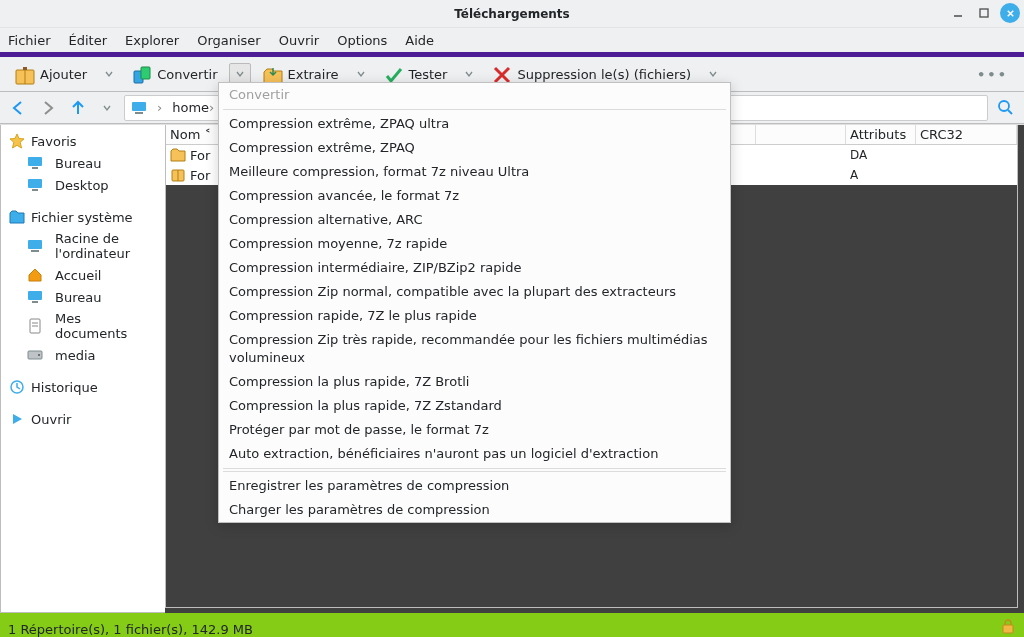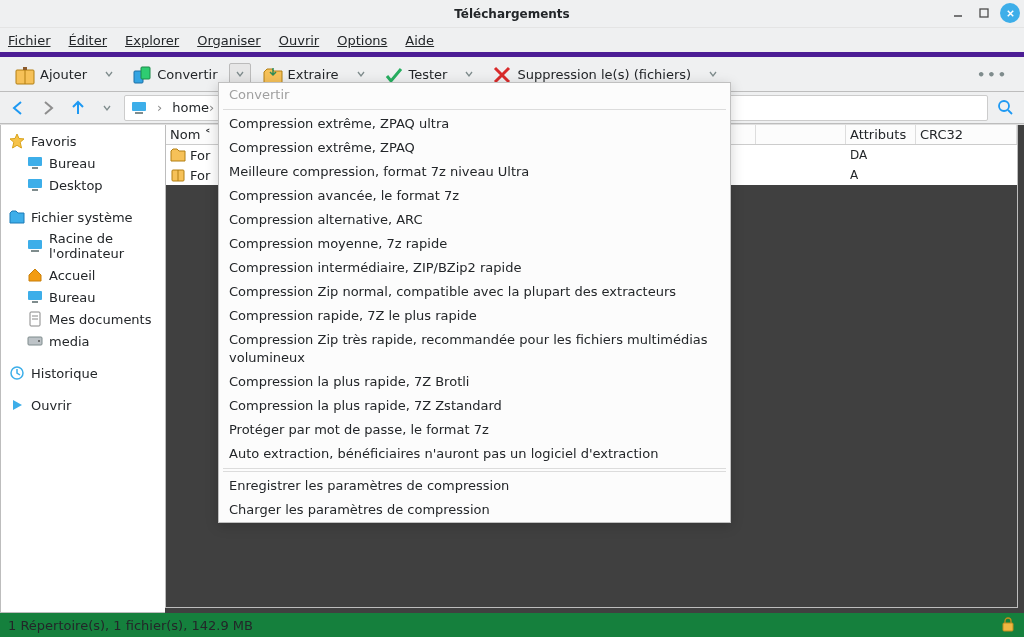--- a/index.html
+++ b/index.html
@@ -2,51 +2,51 @@
 <html><head>
   <meta charset="utf-8">
   <style>
     * { margin: 0; padding: 0; box-sizing: border-box; font-family: "DejaVu Sans", "Ubuntu", sans-serif; font-size: 13px; }
     body { background: #fafafa; width: 1024px; height: 637px; overflow: hidden; display: flex; flex-direction: column; color: #232629; }
     .title-bar { height: 28px; display: flex; align-items: center; justify-content: center; position: relative; background: #eff0f1; border-bottom: 1px solid #e4e4e4; }
     .title-bar .title { font-weight: bold; font-size: 12px; }
     .title-bar .win-ctrls { position: absolute; right: 4px; top: 3px; display: flex; gap: 6px; }
     .win-btn { width: 20px; height: 20px; display: inline-flex; align-items: center; justify-content: center; }
     .win-close { background: #3daee9; border-radius: 50%; color: #fff; }
-    .menubar { height: 24px; display: flex; align-items: center; padding: 0 8px; gap: 18px; background: #eff0f1; text-decoration: underline; }
+    .menubar { height: 24px; display: flex; align-items: center; padding: 0 8px; gap: 18px; background: #eff0f1; }
     .menubar span { cursor: default; }
     .toolbar { height: 40px; display: flex; align-items: center; padding: 0 8px; gap: 5px; border-top: 5px solid #4c1d95; border-bottom: 1px solid #bdbdbd; background: #eff0f1; }
     .tool-btn { display: flex; align-items: center; gap: 6px; padding: 4px 6px; border-radius: 2px; }
     .chev { width: 22px; height: 22px; display: inline-flex; align-items: center; justify-content: center; color: #7f8c8d; }
     .tool-icon { width: 20px; height: 20px; }
     .spacer { flex: 1; }
     .more-btn { letter-spacing: 2px; font-weight: bold; color: #7f8c8d; padding: 0 8px; }
     .loc-bar { height: 32px; display: flex; align-items: center; padding: 0 6px; gap: 6px; background: #eff0f1; border-bottom: 1px solid #bdbdbd; }
     .nav-btn { width: 24px; height: 24px; display: inline-flex; align-items: center; justify-content: center; }
     .loc-bar .nav-back svg { color: #1d99f3; }
     .loc-bar .nav-up svg { color: #1d99f3; }
     .breadcrumb { flex: 1; height: 26px; background: #fff; border: 1px solid #ccc; border-radius: 2px; display: flex; align-items: center; padding: 0 6px; gap: 10px; }
     .crumb { display: flex; align-items: center; }
     .crumb-sep { color: #888; }
     .main-area { flex: 1; display: flex; background: #404040; border-top: 1px solid #e0e0e0; }
     .sidebar { width: 165px; background: #fff; padding: 6px 4px; border-left: 1px solid #bdbdbd; border-bottom: 1px solid #bdbdbd; display: flex; flex-direction: column; gap: 2px; }
     .side-group-title { display: flex; align-items: center; gap: 6px; padding: 2px 4px; font-weight: normal; }
-    .side-item { display: flex; align-items: center; gap: 6px; padding: 2px 4px 2px 22px; }
+    .side-item { display: flex; align-items: center; gap: 12px; padding: 2px 4px 2px 22px; }
     .side-group-block { margin-bottom: 10px; display: flex; flex-direction: column; gap: 2px; }
     .content-wrapper { flex: 1; position: relative; border: 1px solid #bdbdbd; border-top: none; display: flex; flex-direction: column; margin-right: 6px; margin-bottom: 5px; }
     .file-header { display: grid; grid-template-columns: 420px 120px 50px 90px 70px 1fr; height: 20px; border-bottom: 1px solid #ccc; background: #fcfcfc; }
     .file-header .col { border-right: 1px solid #ddd; padding: 1px 4px; font-size: 12px; display: flex; align-items: center; justify-content: space-between; }
     .file-rows { background: #fff; }
     .file-row { display: grid; grid-template-columns: 420px 120px 50px 90px 70px 1fr; height: 20px; }
     .file-row .cell { padding: 1px 4px; font-size: 12px; display: flex; align-items: center; gap: 4px; }
     .dropdown-menu { position: absolute; left: 218px; top: 82px; width: 513px; background: #fcfcfc; border: 1px solid #c0c0c0; box-shadow: 0 3px 12px rgba(0,0,0,0.18); z-index: 50; }
     .dropdown-item { padding: 3px 10px; font-size: 13px; line-height: 18px; }
     .dropdown-item.disabled { color: #a0a0a0; }
     .dropdown-sep { height: 1px; background: #dcdcdc; margin: 2px 4px; }
-    .status-bar { height: 24px; display: flex; align-items: center; padding: 0 8px; background: #15803d; justify-content: space-between; }
+    .status-bar { height: 24px; display: flex; align-items: flex-end; padding: 0 8px; background: #84cc16; justify-content: space-between; }
     .status-lock { color: #f0b742; }
     .folder-icon svg, .icon16 svg { width: 16px; height: 16px; display: block; }
     .tool-icon svg { width: 22px; height: 22px; display: block; }
   </style>
 </head>
 <body>
 
 <div class="title-bar">
   <div class="title">Téléchargements</div>
   <div class="win-ctrls">

